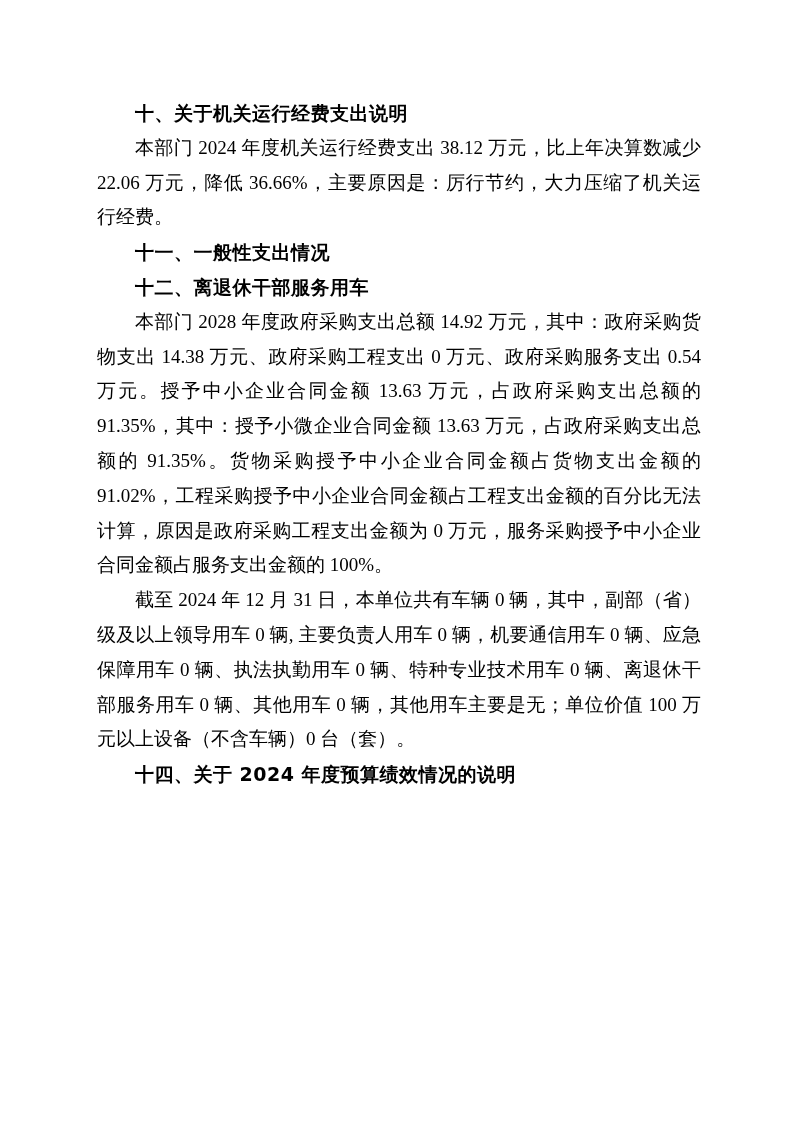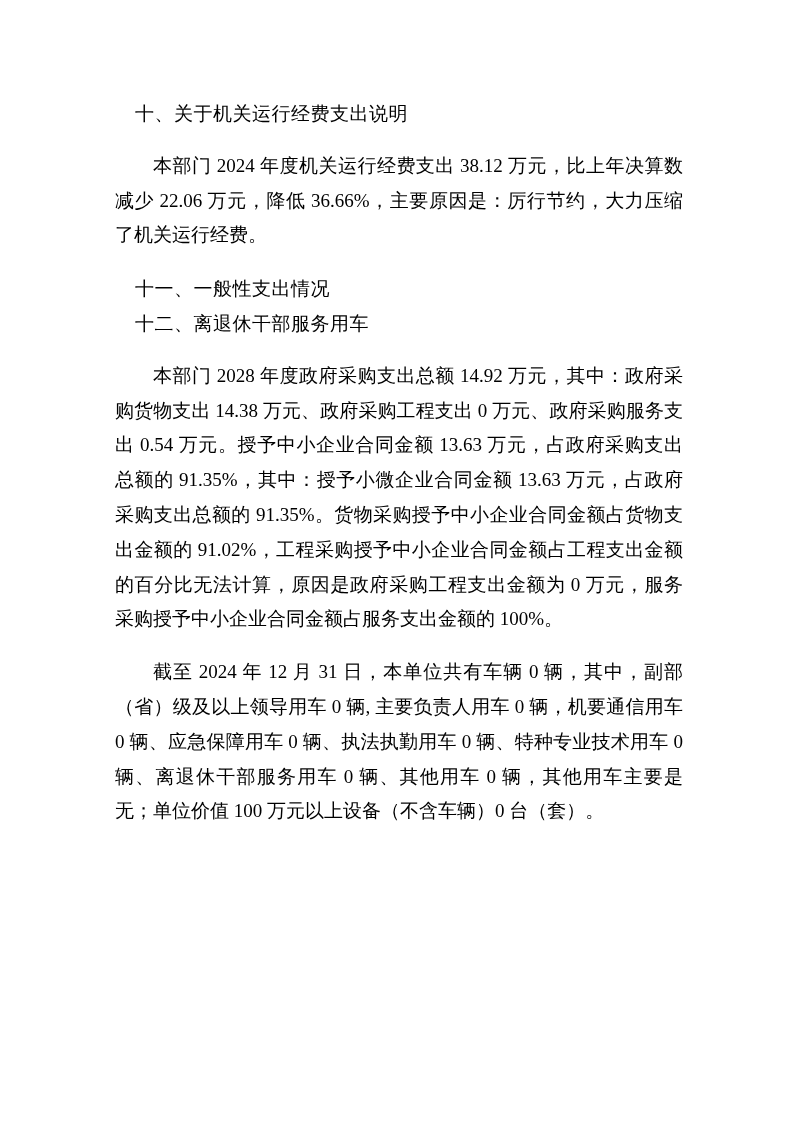--- a/index.html
+++ b/index.html
@@ -16,35 +16,35 @@
   }
   .content {
     position: absolute;
     left: 97px;
     top: 96px;
     width: 604px;
     color: #000000;
   }
   .sec-heading {
     font-family: "DejaVu Sans", "Liberation Sans", sans-serif;
-    font-weight: normal;
+    font-weight: bold;
     font-size: 19px;
     line-height: 34.8px;
     margin: 0;
     padding: 0;
     text-indent: 2em;
     text-align: left;
     letter-spacing: 0.5px;
   }
   .body-para {
     font-family: "Liberation Serif", "DejaVu Serif", serif;
     font-weight: normal;
     font-size: 19px;
     line-height: 34.8px;
-    margin: 18px;
+    margin: 0;
     padding: 0;
     text-indent: 2em;
     text-align: justify;
     text-justify: inter-character;
   }
 </style>
 </head>
 <body>
 
 <div class="page">
@@ -53,15 +53,16 @@
     <h2 class="sec-heading">十、关于机关运行经费支出说明</h2>
     <p class="body-para">本部门 2024 年度机关运行经费支出 38.12 万元，比上年决算数减少 22.06 万元，降低 36.66%，主要原因是：厉行节约，大力压缩了机关运行经费。</p>
 
     <h2 class="sec-heading">十一、一般性支出情况</h2>
 
     <h2 class="sec-heading">十二、离退休干部服务用车</h2>
     <p class="body-para">本部门 2028 年度政府采购支出总额 14.92 万元，其中：政府采购货物支出 14.38 万元、政府采购工程支出 0 万元、政府采购服务支出 0.54 万元。授予中小企业合同金额 13.63 万元，占政府采购支出总额的 91.35%，其中：授予小微企业合同金额 13.63 万元，占政府采购支出总额的 91.35%。货物采购授予中小企业合同金额占货物支出金额的 91.02%，工程采购授予中小企业合同金额占工程支出金额的百分比无法计算，原因是政府采购工程支出金额为 0 万元，服务采购授予中小企业合同金额占服务支出金额的 100%。</p>
 
     <p class="body-para">截至 2024 年 12 月 31 日，本单位共有车辆 0 辆，其中，副部（省）级及以上领导用车 0 辆, 主要负责人用车 0 辆，机要通信用车 0 辆、应急保障用车 0 辆、执法执勤用车 0 辆、特种专业技术用车 0 辆、离退休干部服务用车 0 辆、其他用车 0 辆，其他用车主要是无；单位价值 100 万元以上设备（不含车辆）0 台（套）。</p>
 
+    <h2 class="sec-heading">十四、关于 2024 年度预算绩效情况的说明</h2>
 
   </div>
 </div>
 
 </body></html>

